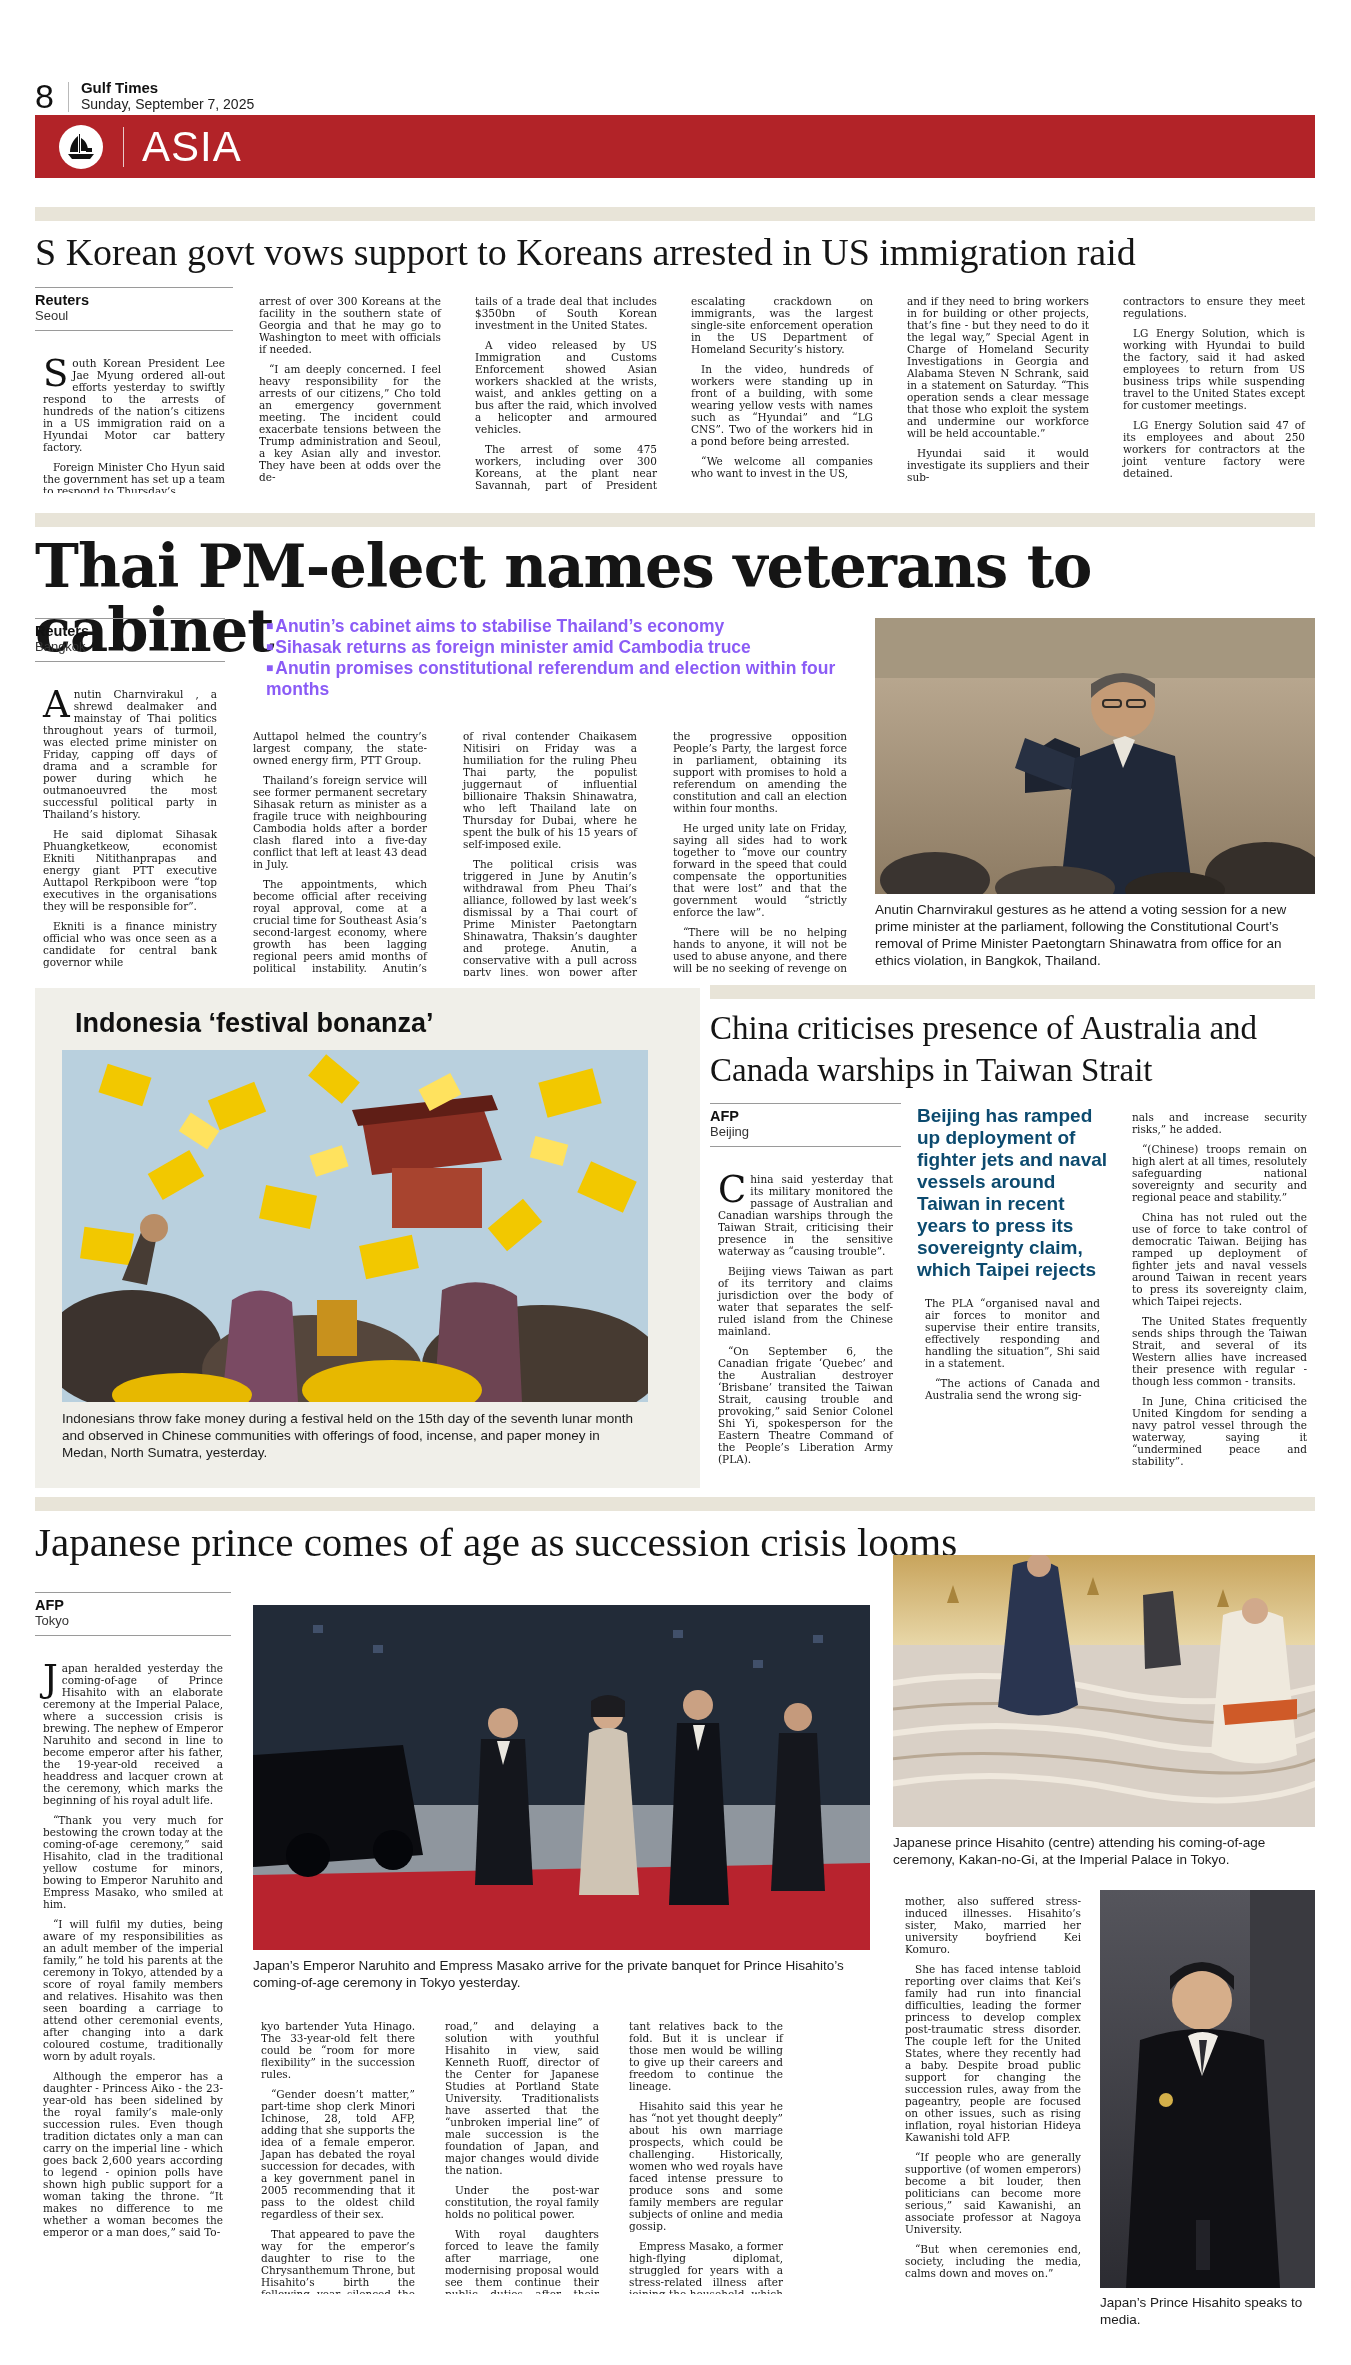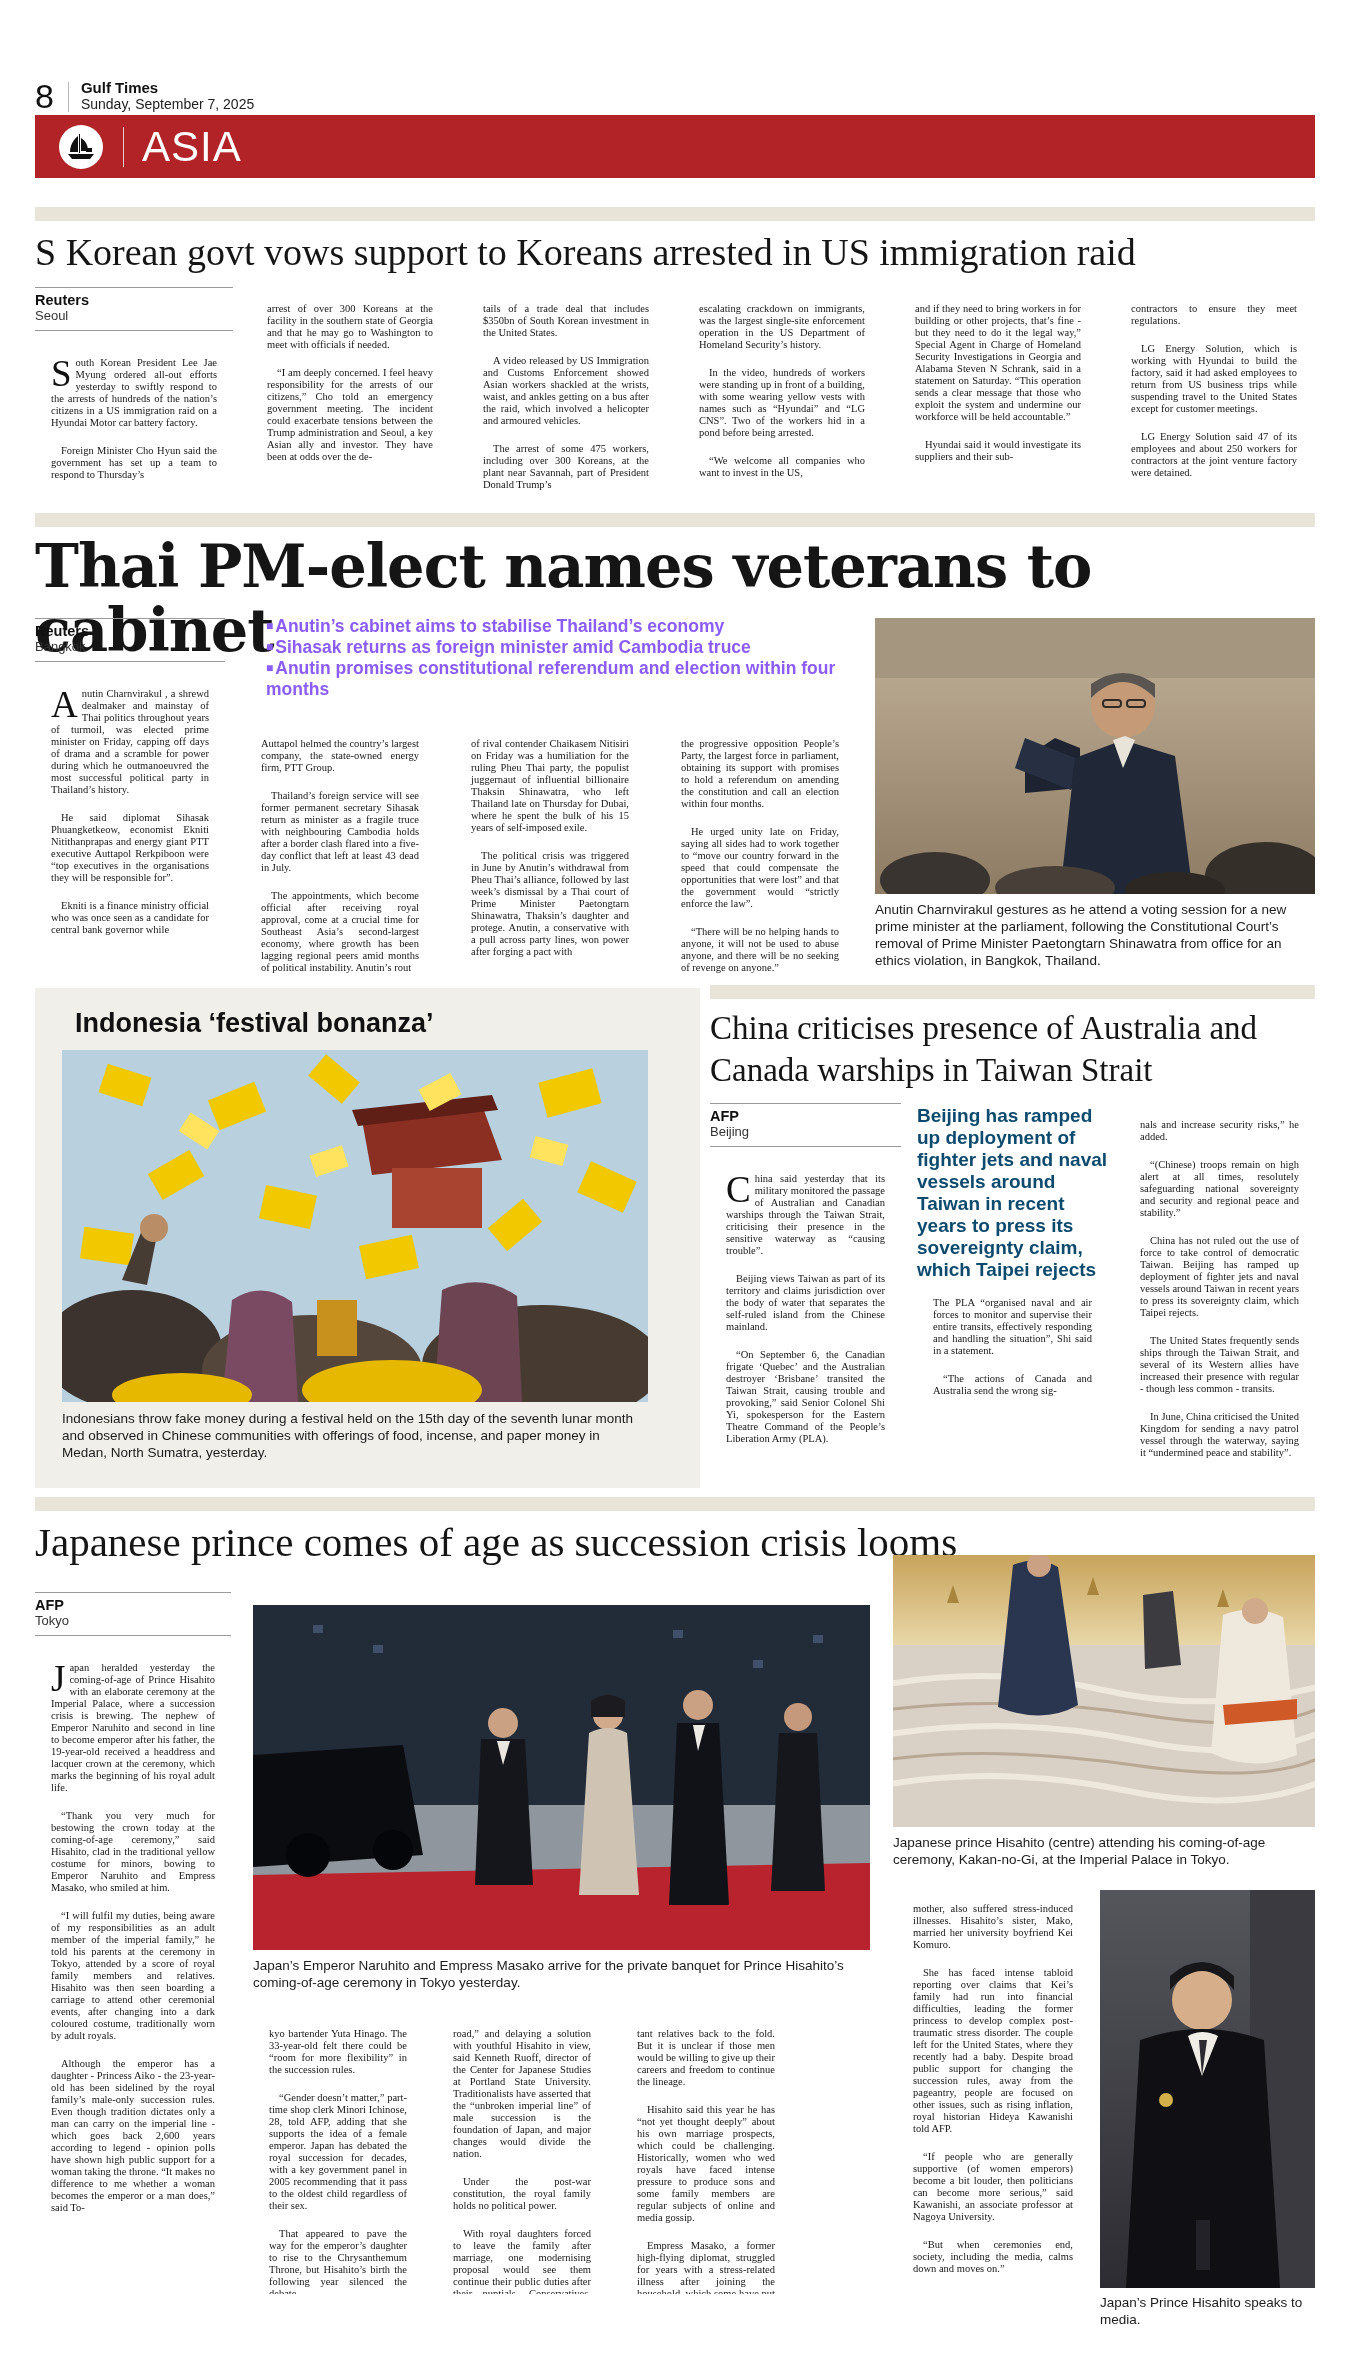--- a/index.html
+++ b/index.html
@@ -18,21 +18,21 @@
   .banner-rule{width:1px;height:40px;background:#e9c9c9;margin:0 18px 0 20px;}
   .section-name{color:#fff;font-size:42px;font-weight:300;letter-spacing:1px;line-height:42px;}
   
   .strip{height:14px;background:#e8e4d8;}
   h1{font-family:"Liberation Serif",serif;font-weight:400;color:#151515;margin:0;}
   .byline{border-top:1px solid #9a9a9a;border-bottom:1px solid #9a9a9a;padding:4px 0 7px;margin-bottom:26px;}
   .byline .src{font-weight:bold;font-size:14.5px;line-height:16px;color:#111;}
   .byline .loc{font-size:13px;line-height:15px;color:#333;}
   .body{font-family:"DejaVu Serif","Liberation Serif",serif;font-size:10.5px;line-height:12px;
         text-align:justify;color:#161616;}
-  .body p{margin:16px;text-indent:10px;font-family:Liberation Serif, serif;}
+  .body p{margin:8px;text-indent:10px;}
   .body p:first-child{text-indent:0;}
   .lead > .body > p:first-child::first-letter{
         float:left;font-size:37px;line-height:30px;padding:2px 4px 0 0;color:#111;}
   .caption{font-size:13.5px;line-height:17px;color:#1c1c1c;}
   .photo{position:relative;overflow:hidden;background:#ccc;}
   .photo svg{display:block;width:100%;height:100%;}
   .col{overflow:hidden;}
   
   .korea{position:absolute;left:35px;top:207px;width:1280px;height:296px;}
   .korea h1{font-size:38px;line-height:46px;margin:8px 0 12px;}

